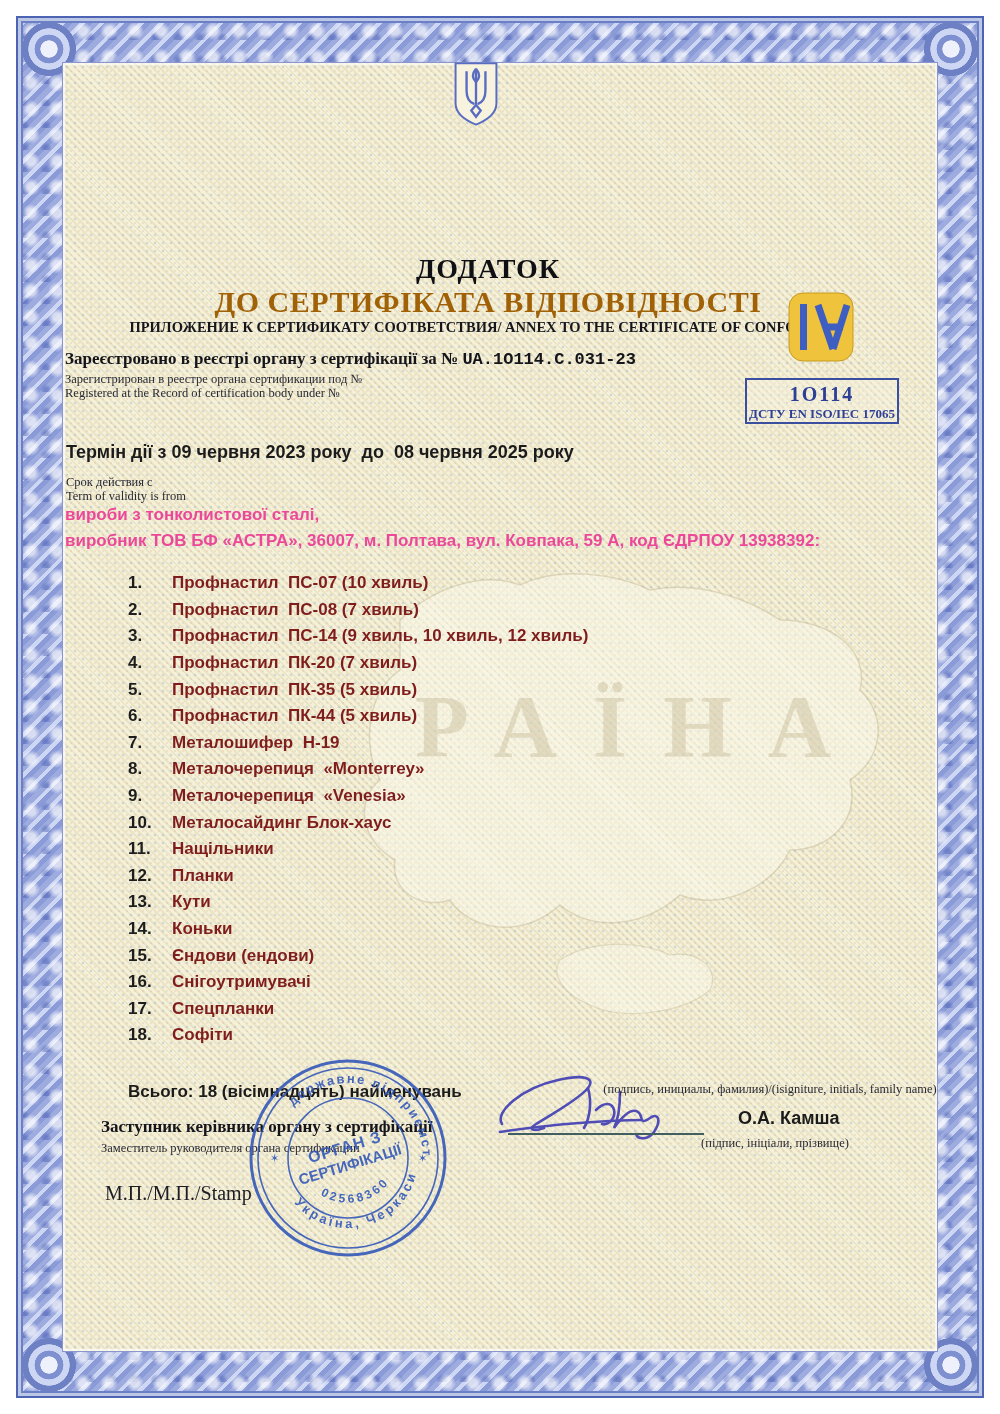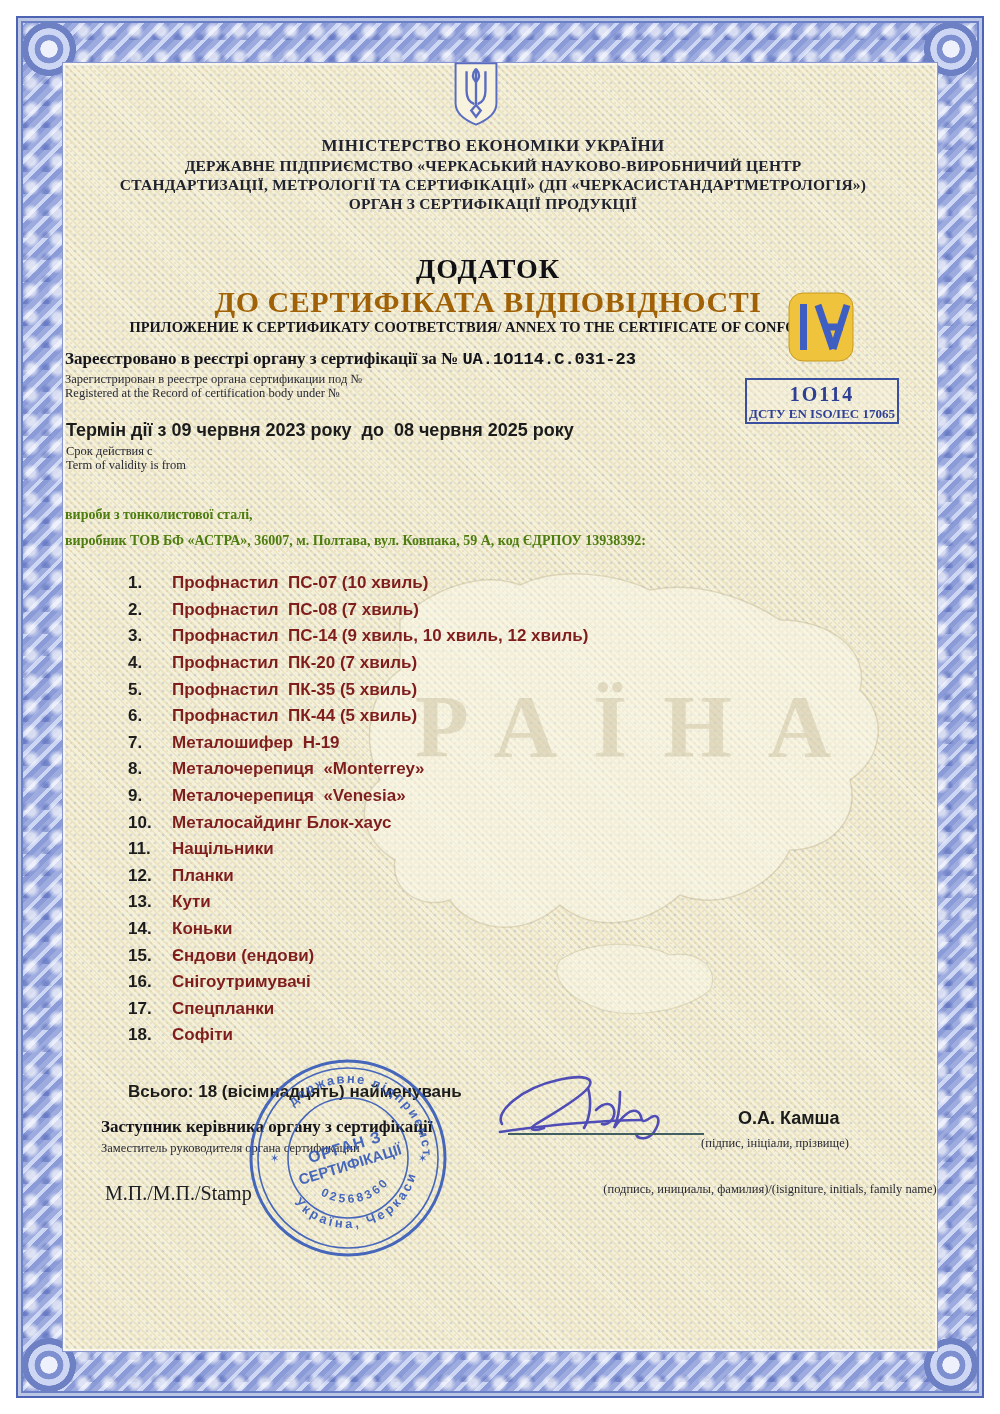--- a/index.html
+++ b/index.html
@@ -29,21 +29,21 @@
   .small{font-family:"Liberation Serif",serif;font-size:12.5px;color:#2a2a33;line-height:14px;}
   .hdr{color:#20222e;}
   .hdr-l1{font-size:17px;line-height:20px;letter-spacing:.3px;}
   .hdr-l2{font-size:15.5px;line-height:19px;letter-spacing:.2px;}
   .ttl1{font-size:28px;line-height:32px;color:#101014;letter-spacing:1px;}
   .ttl2{font-size:30px;line-height:33px;color:#a16207;letter-spacing:.5px;}
   .ttl3{font-size:14.5px;line-height:19px;color:#16161c;}
   .reg-main{font-size:17px;color:#14141a;}
   .reg-num{font-family:Liberation Mono, monospace;font-weight:bold;}
   .val-main{font-size:18px;color:#1b1b1b;white-space:pre;}
-  .intro{font-size:14px;color:#4d7c0f;line-height:26px;font-family:Liberation Serif, serif;}
+  .intro{font-size:17px;color:#ec4899;line-height:26px;}
   .items{left:128px;top:570px;width:680px;}
   .item-row{display:flex;align-items:center;height:26.6px;}
   .item-num{width:36px;font-size:17px;color:#1d1d1d;}
   .item-text{margin-left:8px;font-size:17px;color:#7f1d1d;white-space:pre;}
   .total-line{font-size:17px;color:#1b1b1b;}
   .pos-uk{font-size:17px;color:#14141a;}
   .name{font-size:18px;color:#1b1b1b;}
   .mp{font-size:20px;color:#1d1d24;}
   .acc-box{border:2px solid #3b4fa0;color:#2e3f96;text-align:center;
     background:rgba(246,243,225,.35);}
@@ -77,26 +77,20 @@
     <path d="M4 3 H56 V54 C56 68 42 76 30 81 C18 76 4 68 4 54 Z" fill="#f7f3de" stroke="#5a6cc0" stroke-width="2.5"></path>
     <g fill="none" stroke="#5a6cc0" stroke-width="3">
       <path d="M30 10 V56"></path>
       <path d="M30 10 C25 16 25 22 30 27 C35 22 35 16 30 10"></path>
       <path d="M18 13 V38 C18 48 22 53 28 55"></path>
       <path d="M42 13 V38 C42 48 38 53 32 55"></path>
       <path d="M30 56 L36 63 L30 71 L24 63 Z"></path>
     </g>
   </svg>
 
-  <div class="abs center hdr" style="left:10px;top:136px;width:966px;">
-    <div class="serifB hdr-l1">МІНІСТЕРСТВО ЕКОНОМІКИ УКРАЇНИ</div>
-    <div class="serifB hdr-l2">ДЕРЖАВНЕ ПІДПРИЄМСТВО «ЧЕРКАСЬКИЙ НАУКОВО-ВИРОБНИЧИЙ ЦЕНТР</div>
-    <div class="serifB hdr-l2">СТАНДАРТИЗАЦІЇ, МЕТРОЛОГІЇ ТА СЕРТИФІКАЦІЇ» (ДП «ЧЕРКАСИСТАНДАРТМЕТРОЛОГІЯ»)</div>
-    <div class="serifB hdr-l2">ОРГАН З СЕРТИФІКАЦІЇ ПРОДУКЦІЇ</div>
-  </div>
 
   <div class="abs center" style="left:10px;top:253px;width:956px;">
     <div class="serifB ttl1">ДОДАТОК</div>
     <div class="serifB ttl2">ДО СЕРТИФІКАТА ВІДПОВІДНОСТІ</div>
     <div class="serifB ttl3">ПРИЛОЖЕНИЕ К СЕРТИФИКАТУ СООТВЕТСТВИЯ/ ANNEX TO THE CERTIFICATE OF CONFORMITY</div>
   </div>
 
   <svg class="abs" style="left:788px;top:292px;" width="66" height="70" viewBox="0 0 66 70">
     <rect x="1" y="1" width="64" height="68" rx="14" fill="#f0c33c" stroke="#c79a20" stroke-width="1"></rect>
     <rect x="12" y="12" width="7" height="46" fill="#3e5ec2"></rect>
@@ -112,23 +106,23 @@
   </div>
 
   <div class="abs" style="left:65px;top:349px;width:700px;">
     <div>
       <span class="serifB reg-main">Зареєстровано в реєстрі органу з сертифікації за № </span><span class="reg-num reg-main">UA.1О114.C.031-23</span>
     </div>
     <div class="small" style="margin-top:3px;">Зарегистрирован в реестре органа сертификации под №</div>
     <div class="small">Registered at the Record of certification body under №</div>
   </div>
 
-  <div class="abs" style="left:66px;top:420px;">
+  <div class="abs" style="left:66px;top:442px;">
     <div class="sansB val-main">Термін дії з 09 червня 2023 року  до  08 червня 2025 року</div>
-    <div class="small" style="margin-top:3px;">Срок действия с</div>
+    <div class="small" style="margin-top:12px;">Срок действия с</div>
     <div class="small">Term of validity is from</div>
   </div>
 
   <div class="abs" style="left:65px;top:502px;width:860px;">
     <div class="sansB intro">вироби з тонколистової сталі,</div>
     <div class="sansB intro">виробник ТОВ БФ «АСТРА», 36007, м. Полтава, вул. Ковпака, 59 А, код ЄДРПОУ 13938392:</div>
   </div>
 
   <div class="abs items sansB">
     <div class="item-row">
@@ -218,21 +212,21 @@
       <path d="M96 26 C100 40 98 56 92 66"></path>
       <path d="M104 48 C112 40 120 40 122 48 C124 56 116 64 110 62"></path>
       <path d="M128 30 C128 44 126 58 122 66 C132 52 140 46 146 50 C152 54 146 64 158 56 C166 50 170 58 162 70 C156 78 146 78 144 72"></path>
       <path d="M8 70 C60 62 120 58 150 58"></path>
     </g>
   </svg>
   <div class="abs sig-line" style="left:508px;top:1133px;width:196px;"></div>
 
   <div class="abs sansB name" style="left:738px;top:1108px;">О.А. Камша</div>
   <div class="abs small center" style="left:640px;top:1136px;width:270px;">(підпис, ініціали, прізвище)</div>
-  <div class="abs small center" style="left:590px;top:1182px;width:360px;">(подпись, инициалы, фамилия)/(isigniture, initials, family name)</div>
+  <div class="abs small center" style="left:590px;top:1082px;width:360px;">(подпись, инициалы, фамилия)/(isigniture, initials, family name)</div>
 
   <div class="abs mp" style="left:105px;top:1182px;">М.П./М.П./Stamp</div>
 
   <svg class="abs" style="left:246px;top:1056px;opacity:.88;" width="204" height="204" viewBox="0 0 204 204">
     <defs>
       <path id="arcTop" d="M 27 102 A 75 75 0 1 1 177 102"></path>
       <path id="arcBottom" d="M 32 102 A 70 70 0 0 0 172 102"></path>
       <path id="arcNum" d="M 62 128 A 52 52 0 0 0 142 128"></path>
     </defs>
     <g fill="none" stroke="#2f55b8">

